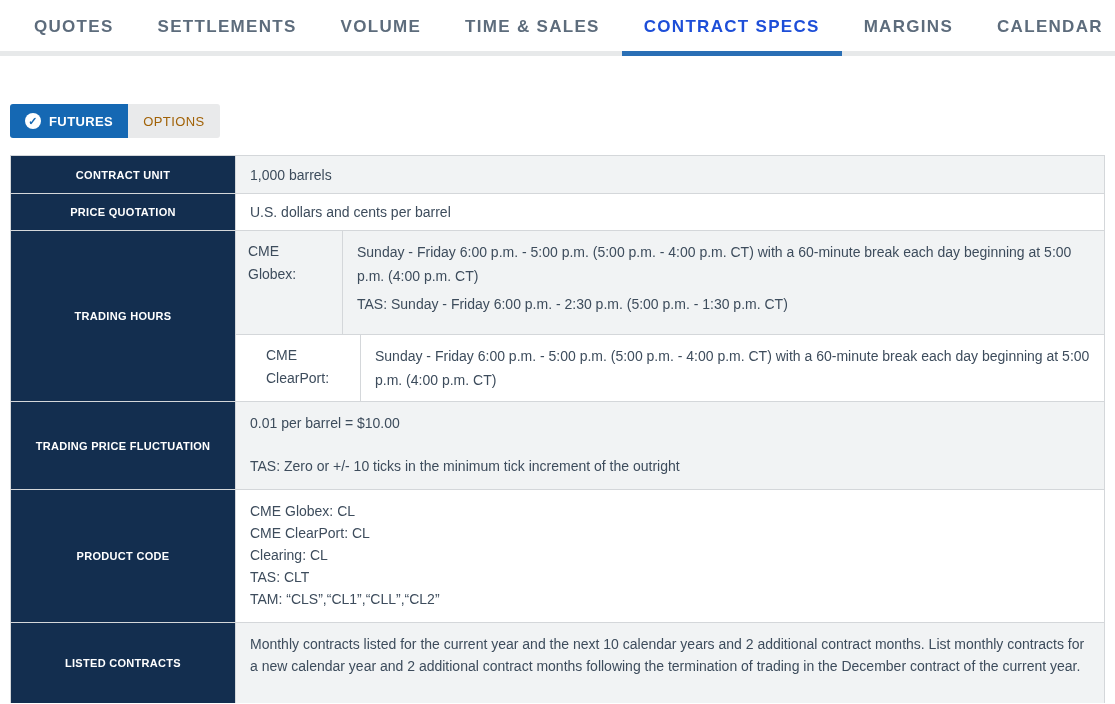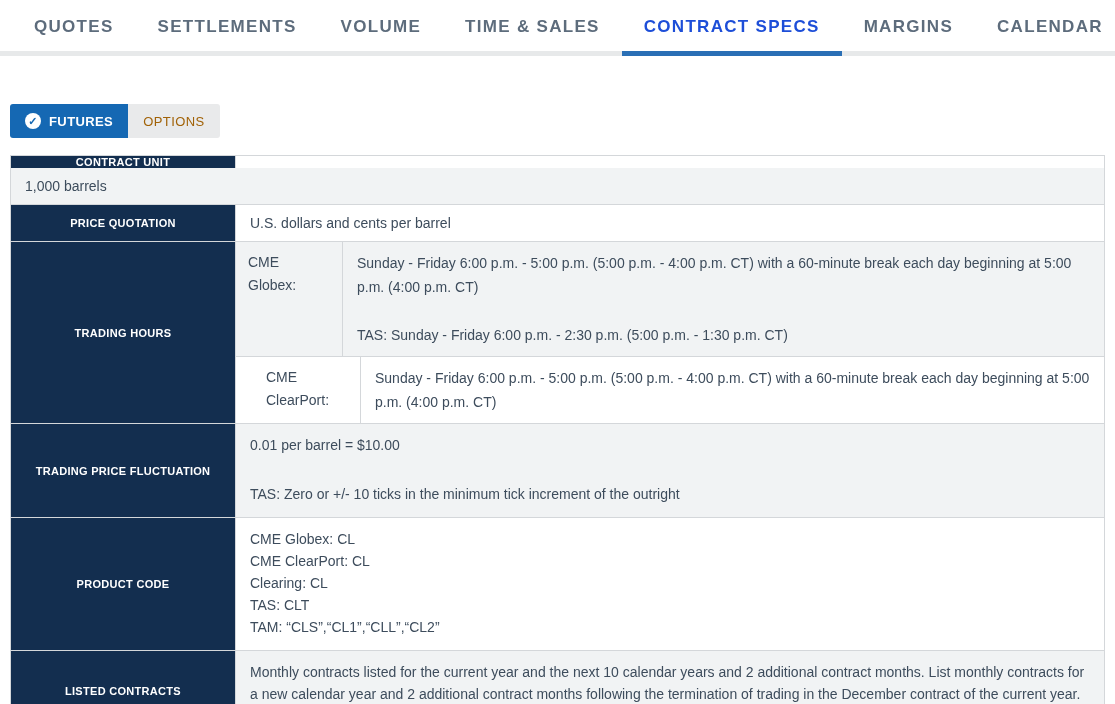--- a/index.html
+++ b/index.html
@@ -111,43 +111,43 @@
 
   .single-cell {
     display: flex;
     align-items: center;
     padding: 0 14px;
     font-size: 14px;
     min-height: 36px;
   }
   .multi-cell { padding: 10px 14px 12px; font-size: 14px; }
   .cell-line { line-height: 22px; }
-  .gap-top { margin-top: 27px; }
+  .gap-top { margin-top: 21px; }
   .wrap-text { line-height: 22px; padding-bottom: 9px; }
 
   
   .subrow { display: flex; align-items: stretch; }
   .subrow + .subrow { border-top: 1px solid #d4d7da; padding-left: 18px; }
   .venue-cell {
     width: 107px;
     min-width: 107px;
     padding: 9px 12px;
     font-size: 14px;
     line-height: 23px;
     border-right: 1px solid #d4d7da;
   }
   .venue-text-cell {
     flex: 1;
     padding: 9px 14px;
     font-size: 14px;
   }
   .venue-text-cell .cell-line { line-height: 24px; }
-  .venue-text-cell .gap-top { margin-top: 24px; }
-
-  .row-contract-unit   { min-height: 37px; flex-direction: column; }
+  .venue-text-cell .gap-top { margin-top: 4px; }
+
+  .row-contract-unit   { min-height: 37px; }
   .row-price-quotation { min-height: 37px; }
   .sub-globex          { min-height: 103px; }
   .sub-clearport       { min-height: 59px; }
   .row-min-fluct       { min-height: 81px; }
   .row-product-code    { min-height: 124px; }
   .row-listed          { min-height: 81px; }
 </style>
 </head>
 <body>
 

